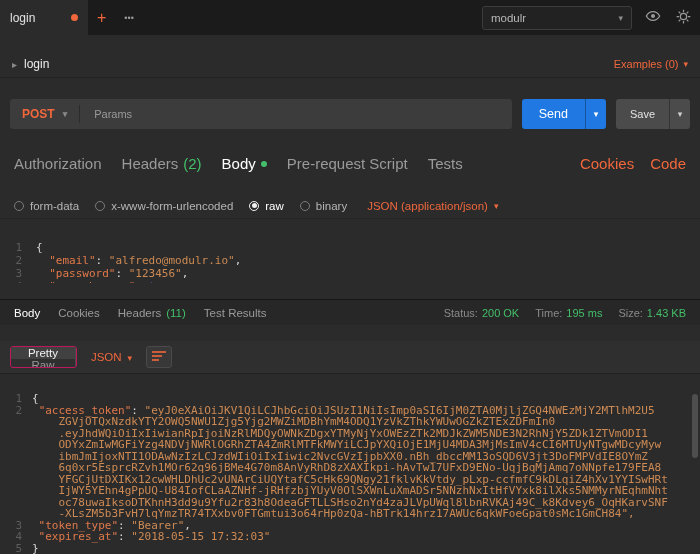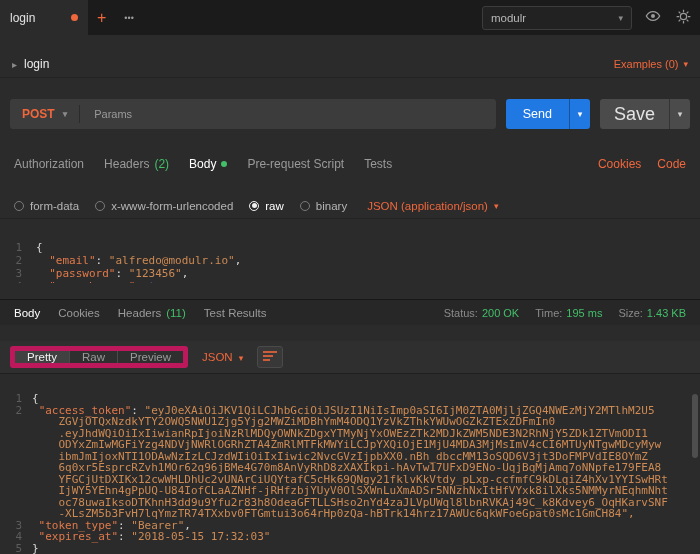--- a/index.html
+++ b/index.html
@@ -41,25 +41,25 @@
   
   .url-row{flex:0 0 40px;display:flex;align-items:center;padding:0 10px;gap:10px;}
   .url-box{flex:1;height:30px;background:#3c3c3c;border-radius:3px;display:flex;align-items:center;overflow:hidden;}
   .method-select{display:flex;align-items:center;gap:8px;padding:0 12px;color:var(--orange);font-weight:700;font-size:12px;cursor:pointer;}
   .url-sep{width:1px;height:18px;background:#2b2b2b;}
   .url-input{flex:1;background:transparent;border:0;outline:0;color:#e0e0e0;font-size:12px;padding:0 10px;font-family:"Liberation Sans",sans-serif;}
   .params-btn{background:none;border:0;color:#9a9a9a;font-size:11px;padding:0 14px;}
   .btn-group{display:flex;height:30px;border-radius:3px;overflow:hidden;flex:0 0 auto;}
   .send-main{background:var(--blue);color:#fff;border:0;font-size:12.5px;padding:0 17px;}
   .send-caret{background:var(--blue);border:0;border-left:1px solid rgba(0,0,0,.3);color:#fff;width:21px;font-size:9px;}
-  .save-main{background:#4b4b4b;color:#e3e3e3;border:0;font-size:18px;padding:0 14px;}
+  .save-main{background:#4b4b4b;color:#e3e3e3;border:0;font-size:11px;padding:0 14px;}
   .save-caret{background:#4b4b4b;border:0;border-left:1px solid rgba(0,0,0,.3);color:#cfcfcf;width:21px;font-size:9px;}
 
   
-  .req-tabs{flex:0 0 27px;display:flex;align-items:center;gap:20px;padding:0 14px;font-size:12px;color:#9a9a9a;}
+  .req-tabs{flex:0 0 27px;display:flex;align-items:center;gap:20px;padding:0 14px;font-size:15px;color:#9a9a9a;}
   .req-tab-item{display:flex;align-items:center;gap:5px;cursor:pointer;}
   .req-tab-item.active{color:#fff;}
   .count-green{color:var(--green);}
   .dot-green{width:6px;height:6px;border-radius:50%;background:var(--green);}
   .right-links{margin-left:auto;display:flex;gap:16px;}
   .link-orange{color:var(--orange);cursor:pointer;}
 
   
   .mode-row{flex:0 0 26px;display:flex;align-items:center;gap:16px;padding:0 14px;font-size:11.5px;color:#b5b5b5;border-bottom:1px solid #242424;}
   .radio-item{display:flex;align-items:center;gap:6px;cursor:pointer;}
@@ -83,21 +83,21 @@
 
   
   .resp-tabs-row{flex:0 0 26px;background:#272727;border-top:1px solid #171717;display:flex;align-items:center;gap:18px;padding:0 14px;font-size:11.5px;color:#9a9a9a;}
   .resp-status{margin-left:auto;display:flex;gap:16px;font-size:11px;}
   .status-item{display:flex;gap:4px;text-align:center;}
   .status-label{color:#8a8a8a;}
   .status-value{color:var(--green);}
 
   
   .resp-toolbar{flex:0 0 33px;background:#2f2f2f;border-bottom:1px solid #202020;display:flex;align-items:center;padding:0 10px;gap:10px;}
-  .seg{display:flex;border:5px solid #be185d;border-radius:3px;overflow:hidden;height:22px;}
+  .seg{display:flex;border:1px solid #be185d;border-radius:3px;overflow:hidden;height:22px;flex-direction:column;}
   .seg-btn{background:transparent;border:0;border-right:1px solid #4a4a4a;color:#9a9a9a;font-size:11.5px;padding:0 12px;}
   .seg-btn:last-child{border-right:0;}
   .seg-btn.active{background:#414141;color:#f2f2f2;}
   .fmt-select{color:var(--orange);font-size:11.5px;display:flex;align-items:flex-end;gap:6px;margin:0 4px;cursor:pointer;}
   .fmt-select .caret{color:var(--orange);}
   .wrap-btn{width:26px;height:22px;background:#383838;border:1px solid #4a4a4a;border-radius:3px;display:flex;align-items:center;justify-content:center;}
   .resp-actions{margin-left:auto;display:flex;align-items:center;gap:12px;}
   .save-resp-btn{background:#383838;border:1px solid #555;border-radius:3px;color:#cfcfcf;font-size:11.5px;padding:4px 10px;}
 
   

